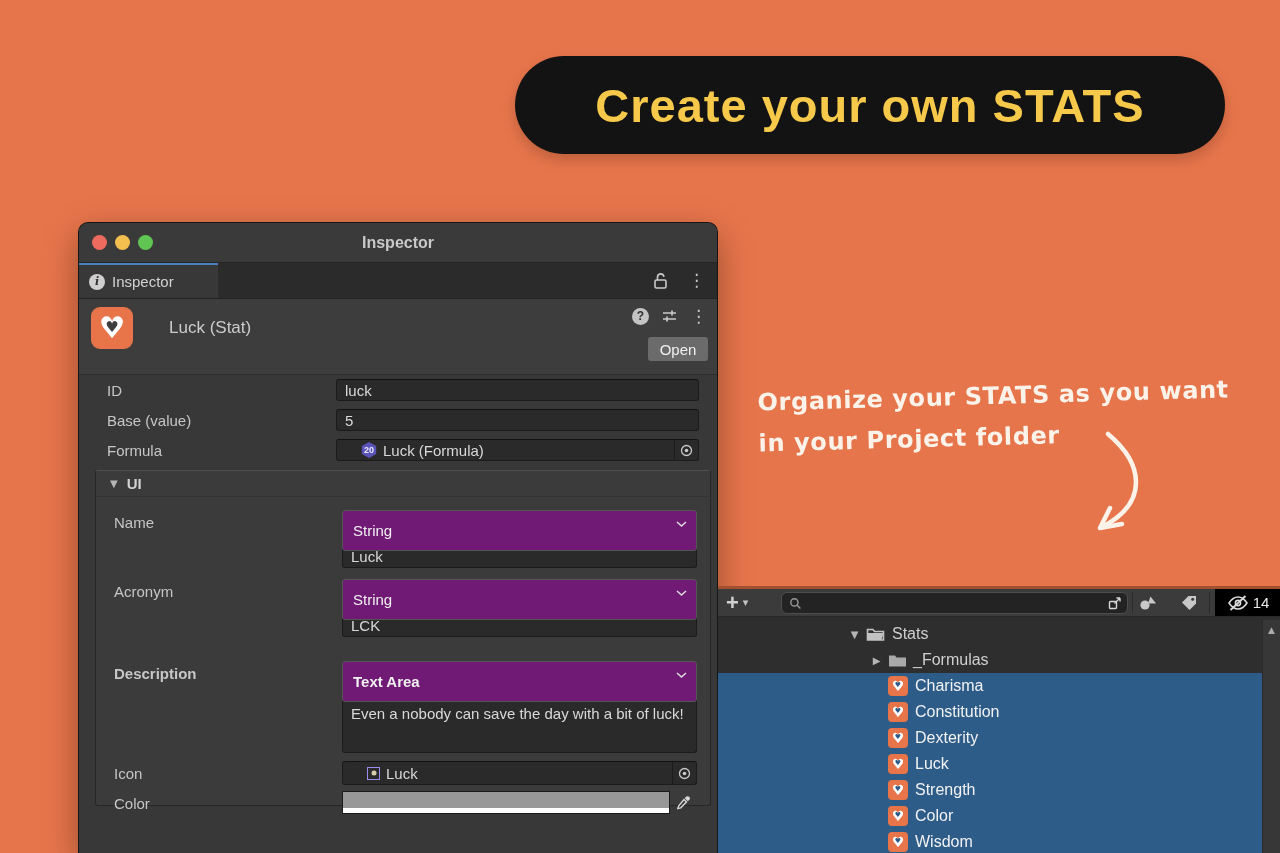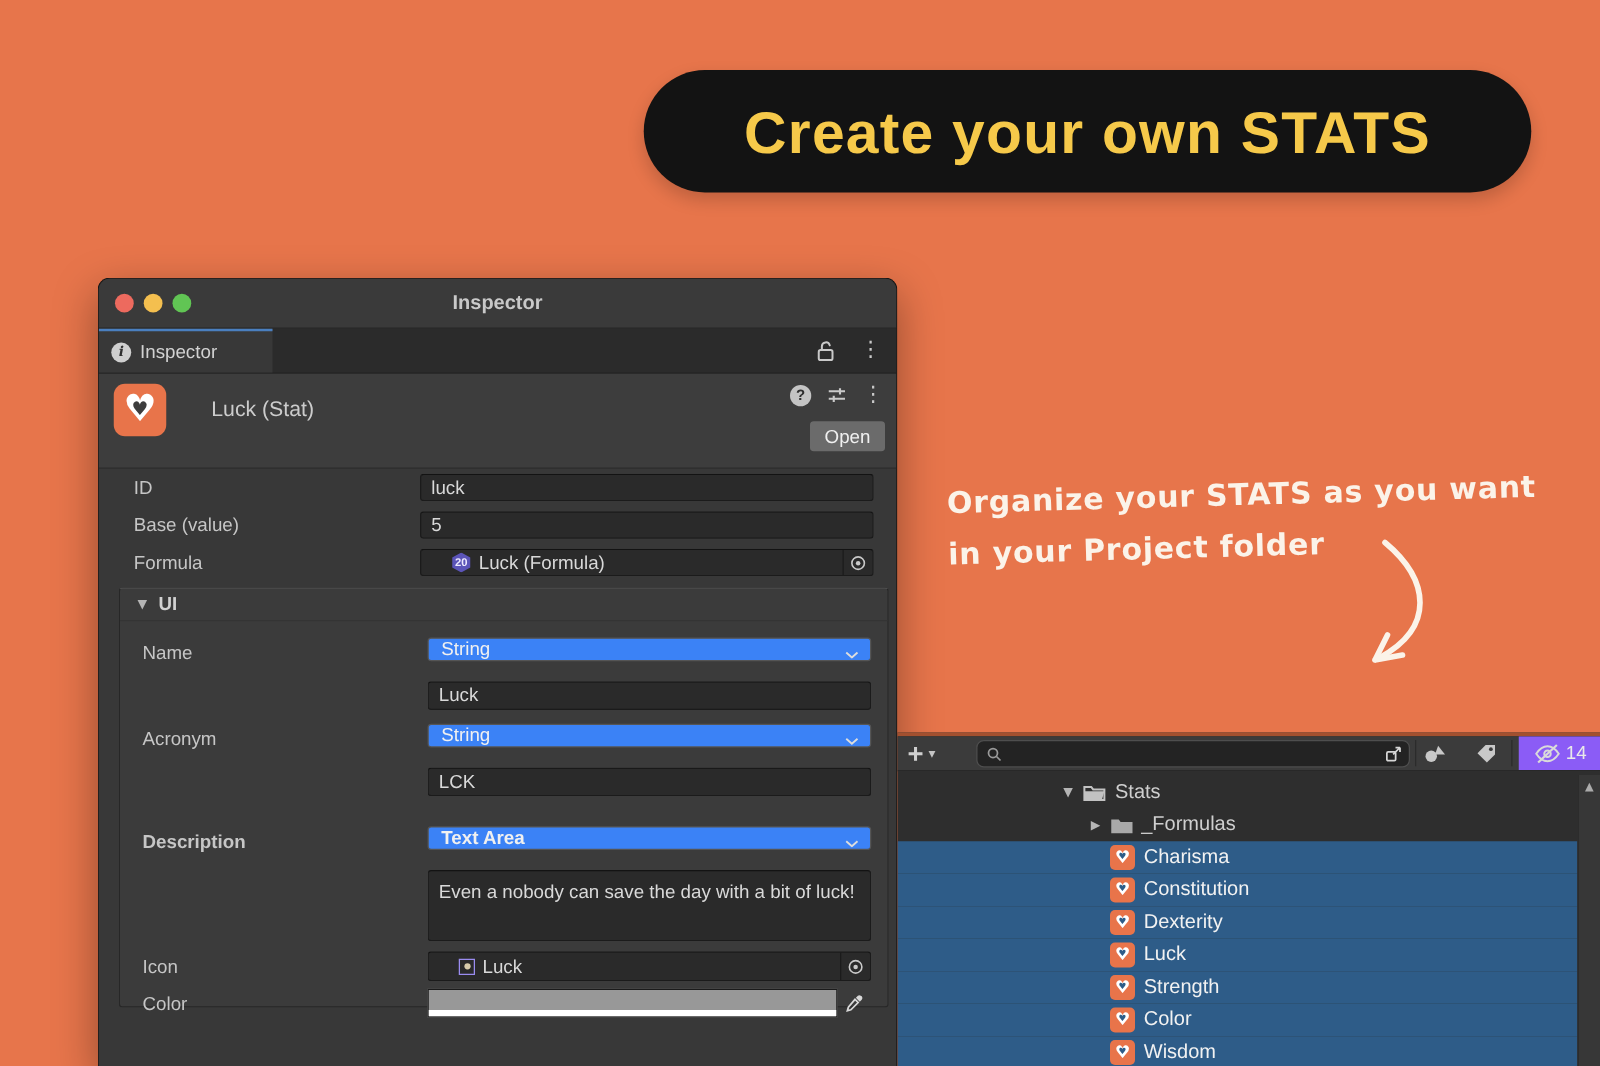--- a/index.html
+++ b/index.html
@@ -68,21 +68,21 @@
     background:#D8CCAB; transform:translate(-50%,-50%); }
 
   .ui-box { margin:9px 8px 0 16px; width:616px; height:336px; background:#3B3B3B;
     border:1px solid #272727; border-top-color:#4E4E4E; border-radius:3px; }
   .ui-header { height:26px; display:flex; align-items:center; gap:9px; padding-left:14px; border-bottom:1px solid #343434; }
   .fold { color:#B5B5B5; font-size:10px; font-family:"DejaVu Sans", sans-serif; }
   .ui-title { color:#D2D2D2; font-size:15px; font-weight:bold; }
   .brow { display:flex; height:25px; margin:0 13px 0 18px; }
   .blabel { width:228px; color:#C6C6C6; font-size:15px; flex:none; padding-top:4px; }
   .bfield { flex:1; }
-  .dropdown { height:19px; background:#3b82f6; border:1px solid #555555; border-radius:3px; color:#F0F0F0;
+  .dropdown { height:41px; background:#701a75; border:1px solid #555555; border-radius:3px; color:#F0F0F0;
     font-size:15px; display:flex; align-items:center; padding:0 10px; position:relative; }
   .dropdown svg { position:absolute; right:9px; top:10px; }
   .vfield { height:23px; background:#2A2A2A; border:1px solid #1B1B1B; border-top-color:#131313; border-radius:3px;
     color:#D9D9D9; font-size:15px; display:flex; align-items:center; padding:0 8px; }
   .tarea { height:57px; background:#2A2A2A; border:1px solid #1B1B1B; border-top-color:#131313; border-radius:3px;
     color:#D9D9D9; font-size:15px; line-height:21px; padding:6px 8px; }
   .color-row { display:flex; height:23px; }
   .swatch { flex:1; background:#989898; position:relative; border:1px solid #1B1B1B; }
   .swatch::after { content:""; position:absolute; left:0; right:0; bottom:0; height:5px; background:#FFFFFF; }
   .eyedrop { width:27px; flex:none; display:flex; align-items:center; justify-content:center; }
@@ -93,21 +93,21 @@
   .ptoolbar { height:28px; background:#3B3B3B; border-bottom:1px solid #282828; position:relative;
     display:flex; align-items:center; }
   .plus { color:#CFCFCF; font-size:22px; font-weight:bold; margin-left:8px; line-height:1; }
   .caret { color:#C4C4C4; font-size:11px; margin-left:4px; font-family:"DejaVu Sans", sans-serif; }
   .searchbox { position:absolute; left:63px; top:3px; width:347px; height:22px; background:#232323;
     border:1px solid #4E4E4E; border-radius:6px; display:flex; align-items:center; padding:0 4px 0 7px; }
   .searchbox .grow { flex:1; }
   .tool-ico { display:flex; align-items:center; justify-content:center; }
   .shapes-ico { position:absolute; left:420px; top:4px; }
   .tag-ico { position:absolute; left:462px; top:5px; }
-  .eye-toggle { position:absolute; left:497px; top:0; width:65px; height:100%; background:#8b5cf6;
+  .eye-toggle { position:absolute; left:497px; top:0; width:65px; height:100%; background:#000000;
     display:flex; align-items:center; justify-content:center; gap:3px; }
   .eye-count { color:#E9E9E9; font-size:15px; }
   .vdiv { position:absolute; top:3px; bottom:3px; width:1px; background:#2B2B2B; }
 
   .plist { position:relative; padding-top:4px; }
   .prow { height:26px; display:flex; align-items:center; font-size:16px; color:#CFCFCF; }
   .prow .fold { width:13px; flex:none; text-align:center; }
   .prow.selected { background:#2E5C88; width:544px; color:#F2F2F2; }
   .row-icon { width:20px; height:20px; border-radius:4px; background:#E8744A; position:relative; flex:none;
     margin-right:7px; }

